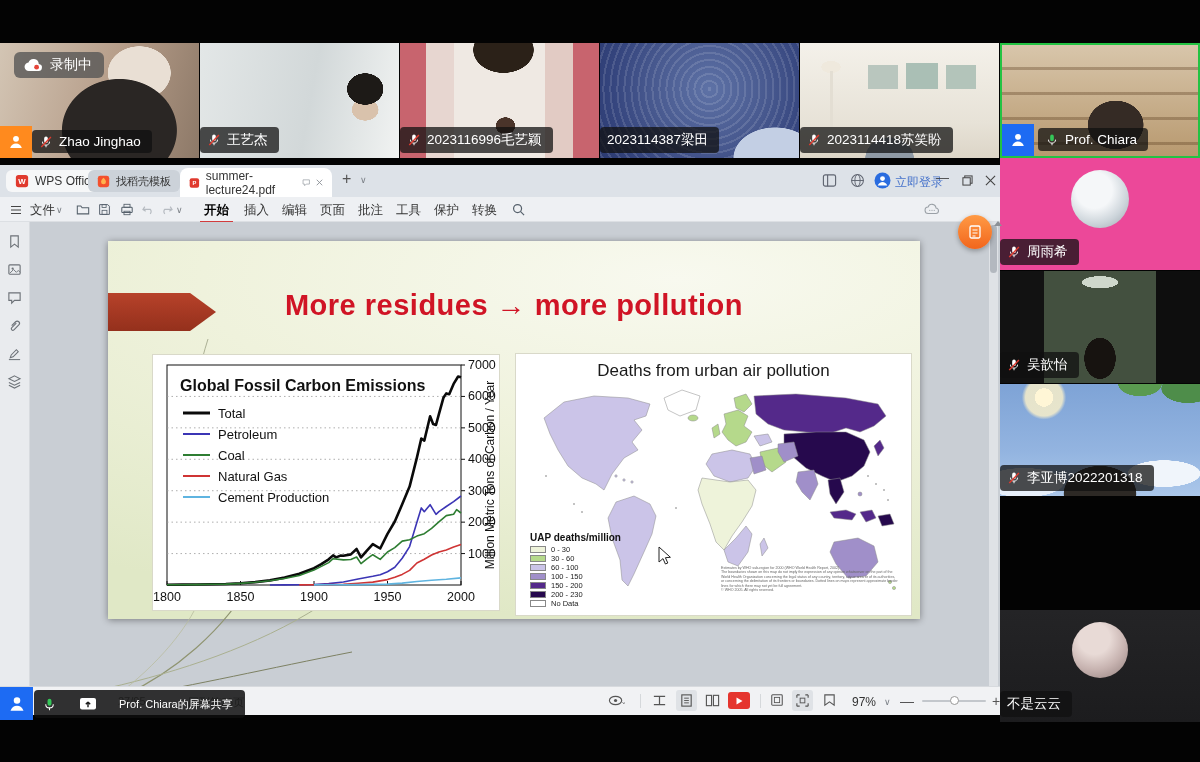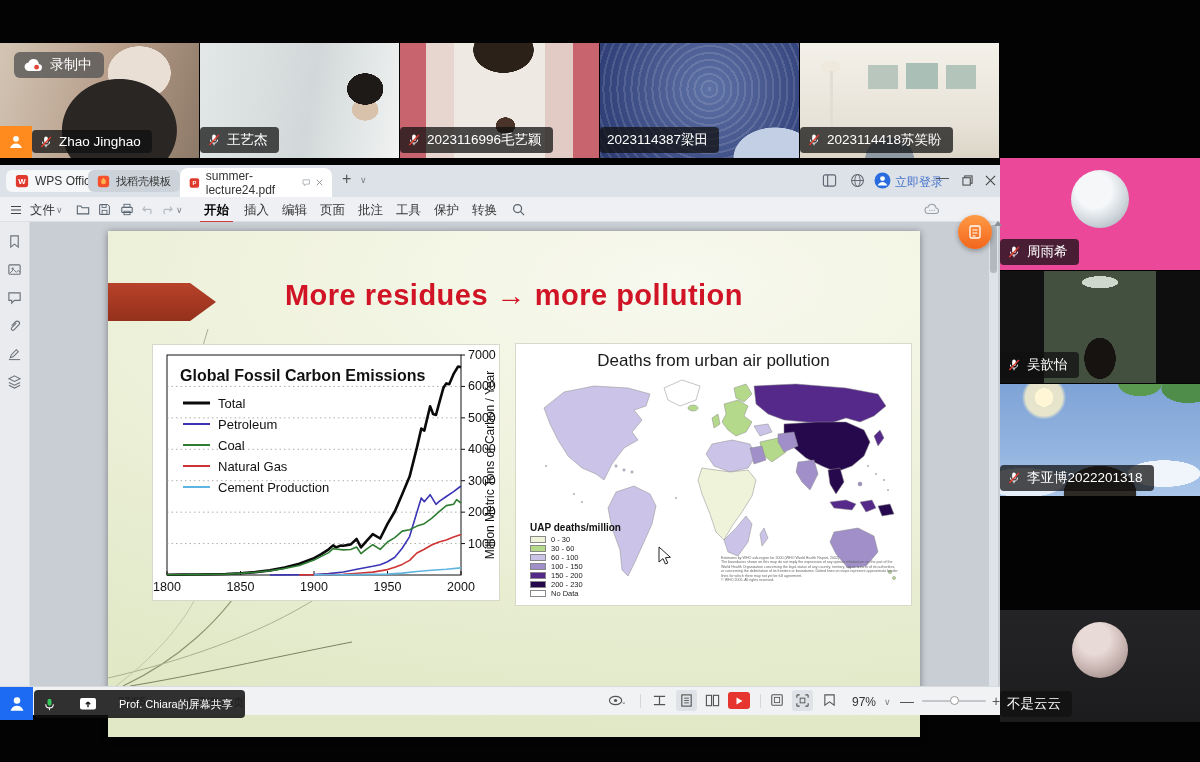--- a/index.html
+++ b/index.html
@@ -25,21 +25,21 @@
   .menubar { position:absolute; left:0; top:32px; width:1000px; height:25px; background:#eef0f3; border-bottom:1px solid #dcdfe3; }
   .menuitem { position:absolute; top:3px; font-size:12.5px; color:#333; padding:2px 4px; }
   .leftrail { position:absolute; left:0; top:57px; width:30px; height:464px; background:#e9ebee; border-right:1px solid #d8dbdf;
     display:flex; flex-direction:column; align-items:center; padding-top:12px; gap:13px; }
   .docarea { position:absolute; left:30px; top:57px; width:970px; height:464px; background:#c9ced4; }
   .statusbar { position:absolute; left:0; top:521px; width:1000px; height:29px; background:#f1f2f4; border-top:1px solid #d7dade; }
   .sbtext { position:absolute; top:8px; font-size:11px; color:#777; }
   .sbicon { position:absolute; top:6px; }
 
   
-  .slide { position:absolute; left:78px; top:9px; width:812px; height:506px;
+  .slide { position:absolute; left:78px; top:19px; width:812px; height:378px;
     background: radial-gradient(130% 90% at 70% 10%, #f8f9ef 0%, #eff2dc 45%, #e0e8c6 100%);
     box-shadow: 0 1px 7px rgba(0,0,0,.4); }
   .slide-title { position:absolute; left:0; top:48px; width:100%; text-align:center;
     font-size:29px; font-weight:bold; letter-spacing:.5px; }
   .slide-arrow { position:absolute; left:0; top:52px; width:108px; height:38px;
     background:linear-gradient(180deg,#b7422a,#94301c);
     clip-path:polygon(0 0, 76% 0, 100% 50%, 76% 100%, 0 100%);
     filter:drop-shadow(2px 3px 2px rgba(60,40,20,.35)); }
   .chart-box { position:absolute; left:44px; top:113px; width:348px; height:257px; background:#fff; border:1px solid #d9d9c9; }
   .map-box { position:absolute; left:407px; top:112px; width:397px; height:263px; background:#fff; border:1px solid #d9d9c9; }
@@ -506,20 +506,38 @@
     <span class="nlabel">
       <svg width="14" height="14" viewBox="0 0 16 16">
           <path d="M8 1.8a2.1 2.1 0 0 1 2.1 2.1v3.2a2.1 2.1 0 1 1-4.2 0V3.9A2.1 2.1 0 0 1 8 1.8z" fill="#fff"></path>
           <path d="M4 7.6v.4c0 2 1.7 3.6 4 3.6s4-1.6 4-3.6v-.4M8 11.6V14" stroke="#fff" stroke-width="1.1" fill="none"></path>
           <path d="M2.6 13.6L13.6 2.4" stroke="#e03a2e" stroke-width="1.6"></path>
         </svg>
       <span>2023114418苏笑盼</span>
     </span>
   </div>
 
+  <div class="tile" style="left:1000px;top:43px;width:200px;height:115px;border:2px solid #23c343;background:
+      radial-gradient(46px 40px at 58% 72%, #352b25 0 60%, rgba(0,0,0,0) 61%),
+      repeating-linear-gradient(180deg, rgba(0,0,0,0) 0 22px, rgba(90,60,30,.35) 22px 25px),
+      linear-gradient(#d8c6ab,#b8996f);">
+    <span class="pbadge" style="background:#1d6bf3;">
+      <svg width="18" height="18" viewBox="0 0 16 16">
+          <circle cx="8" cy="5.2" r="2.6" fill="#fff"></circle>
+          <path d="M2.8 13.4c.8-2.7 2.8-4.1 5.2-4.1s4.4 1.4 5.2 4.1z" fill="#fff"></path>
+        </svg>
+    </span>
+    <span class="nlabel" style="left:36px;">
+      <svg width="14" height="14" viewBox="0 0 16 16">
+          <path d="M8 1.8a2.1 2.1 0 0 1 2.1 2.1v3.2a2.1 2.1 0 1 1-4.2 0V3.9A2.1 2.1 0 0 1 8 1.8z" fill="#35c759"></path>
+          <path d="M4 7.6v.4c0 2 1.7 3.6 4 3.6s4-1.6 4-3.6v-.4M8 11.6V14" stroke="#fff" stroke-width="1.1" fill="none"></path>
+        </svg>
+      <span>Prof. Chiara</span>
+    </span>
+  </div>
 
   <div class="tile" style="left:1000px;top:158px;width:200px;height:112px;background:#ec4899;">
     <span class="avatarcircle" style="top:12px;width:58px;height:58px;background:radial-gradient(circle at 40% 35%, #f5f7f9 0 35%, #ccd4da 65%, #97a1aa);"></span>
     <span class="nlabel">
       <svg width="14" height="14" viewBox="0 0 16 16">
           <path d="M8 1.8a2.1 2.1 0 0 1 2.1 2.1v3.2a2.1 2.1 0 1 1-4.2 0V3.9A2.1 2.1 0 0 1 8 1.8z" fill="#fff"></path>
           <path d="M4 7.6v.4c0 2 1.7 3.6 4 3.6s4-1.6 4-3.6v-.4M8 11.6V14" stroke="#fff" stroke-width="1.1" fill="none"></path>
           <path d="M2.6 13.6L13.6 2.4" stroke="#e03a2e" stroke-width="1.6"></path>
         </svg>
       <span>周雨希</span>

